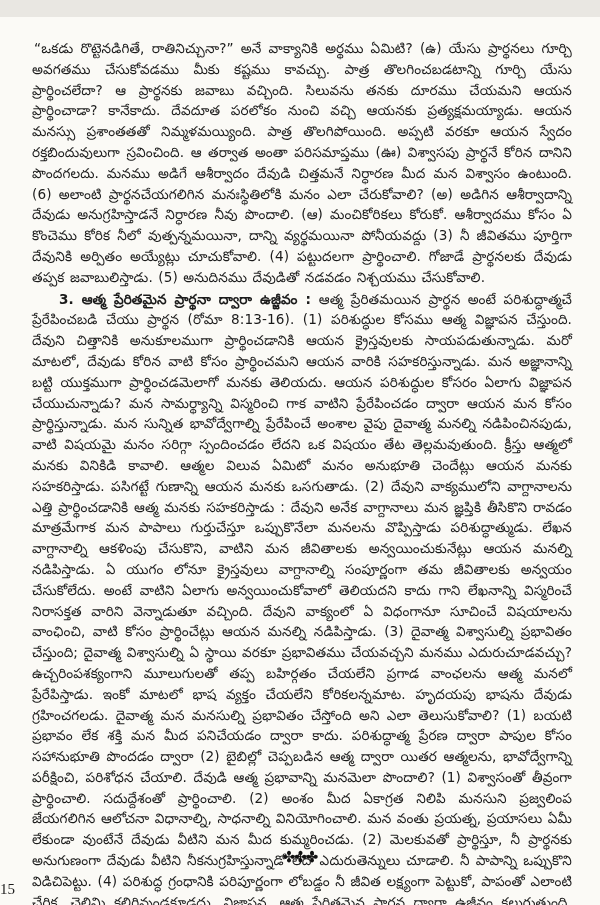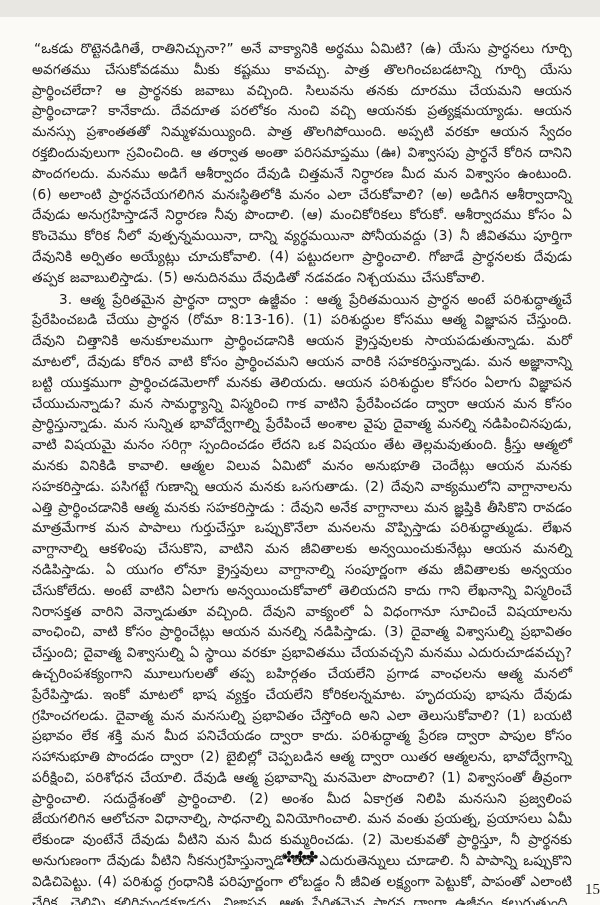--- a/index.html
+++ b/index.html
@@ -33,38 +33,38 @@
     word-spacing: 1px;
   }
   .para1 {
     text-indent: 2px;
   }
   .para2 {
     margin-top: 1px;
     text-indent: 27px;
   }
   .section-heading {
-    font-weight: normal;
+    font-weight: bold;
   }
   .divider {
     position: absolute;
     top: 831px;
     left: 0;
     width: 100%;
     text-align: center;
     font-size: 15px;
     letter-spacing: -1px;
     color: #111111;
   }
   .page-number {
     position: absolute;
     top: 864px;
     left: 0;
     width: 100%;
-    text-align: right;
+    text-align: left;
     font-family: "Liberation Serif", "DejaVu Serif", serif;
     font-size: 15px;
     color: #1b1b1b;
   }
 </style>
 </head>
 <body>
 
 <div class="page">
   <div class="text-block">

